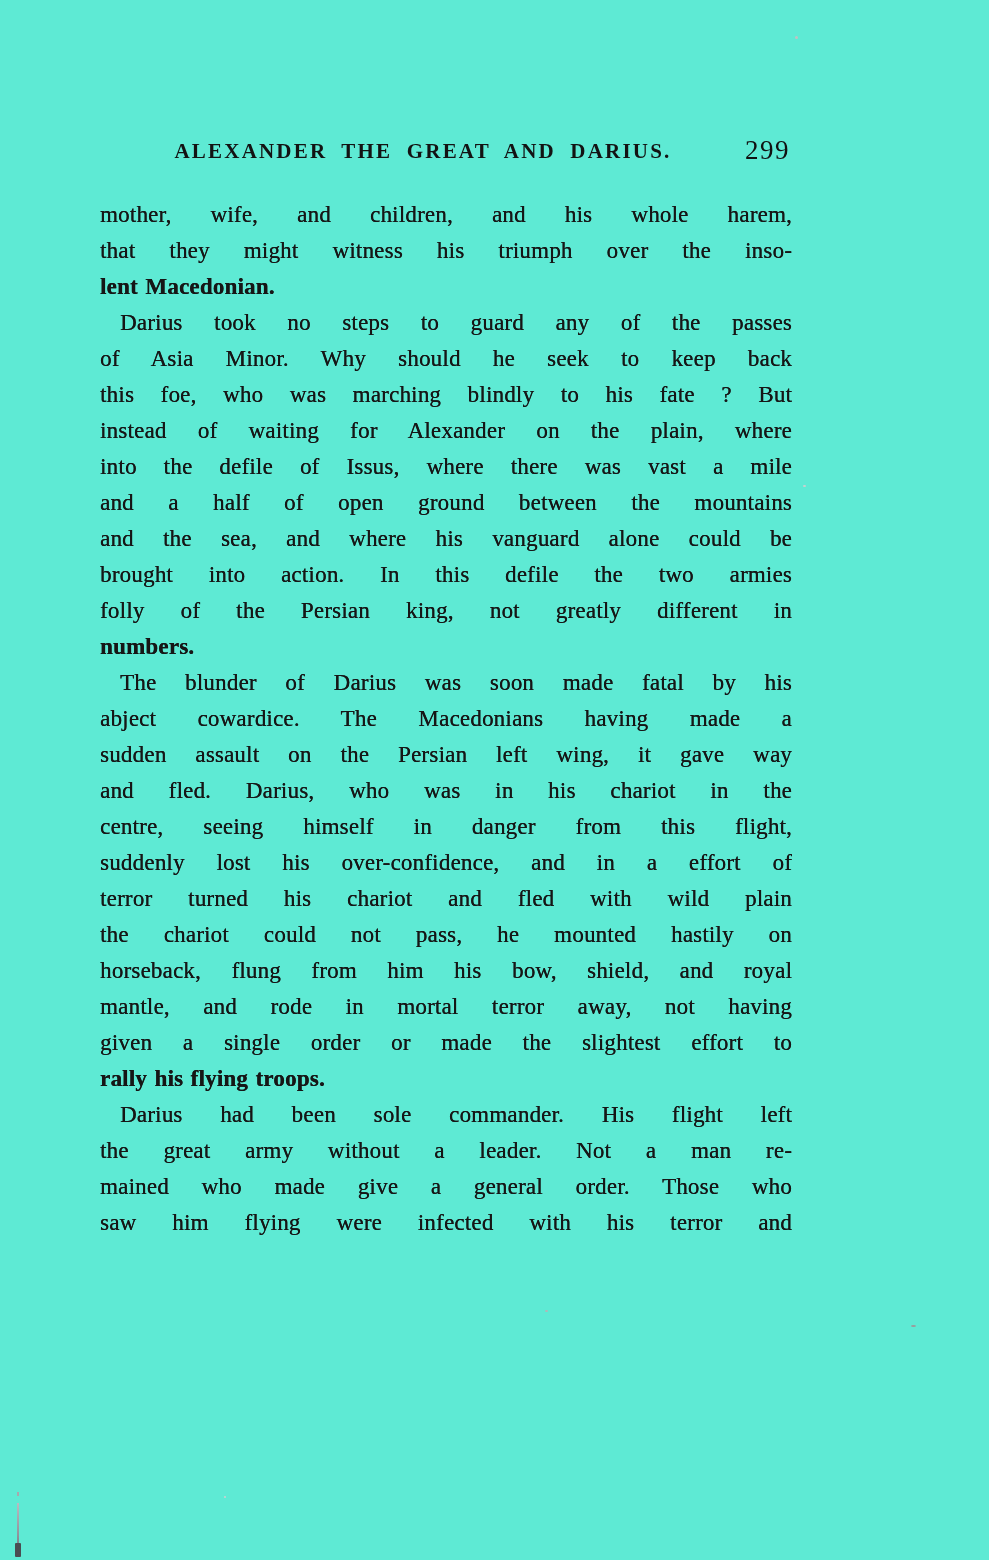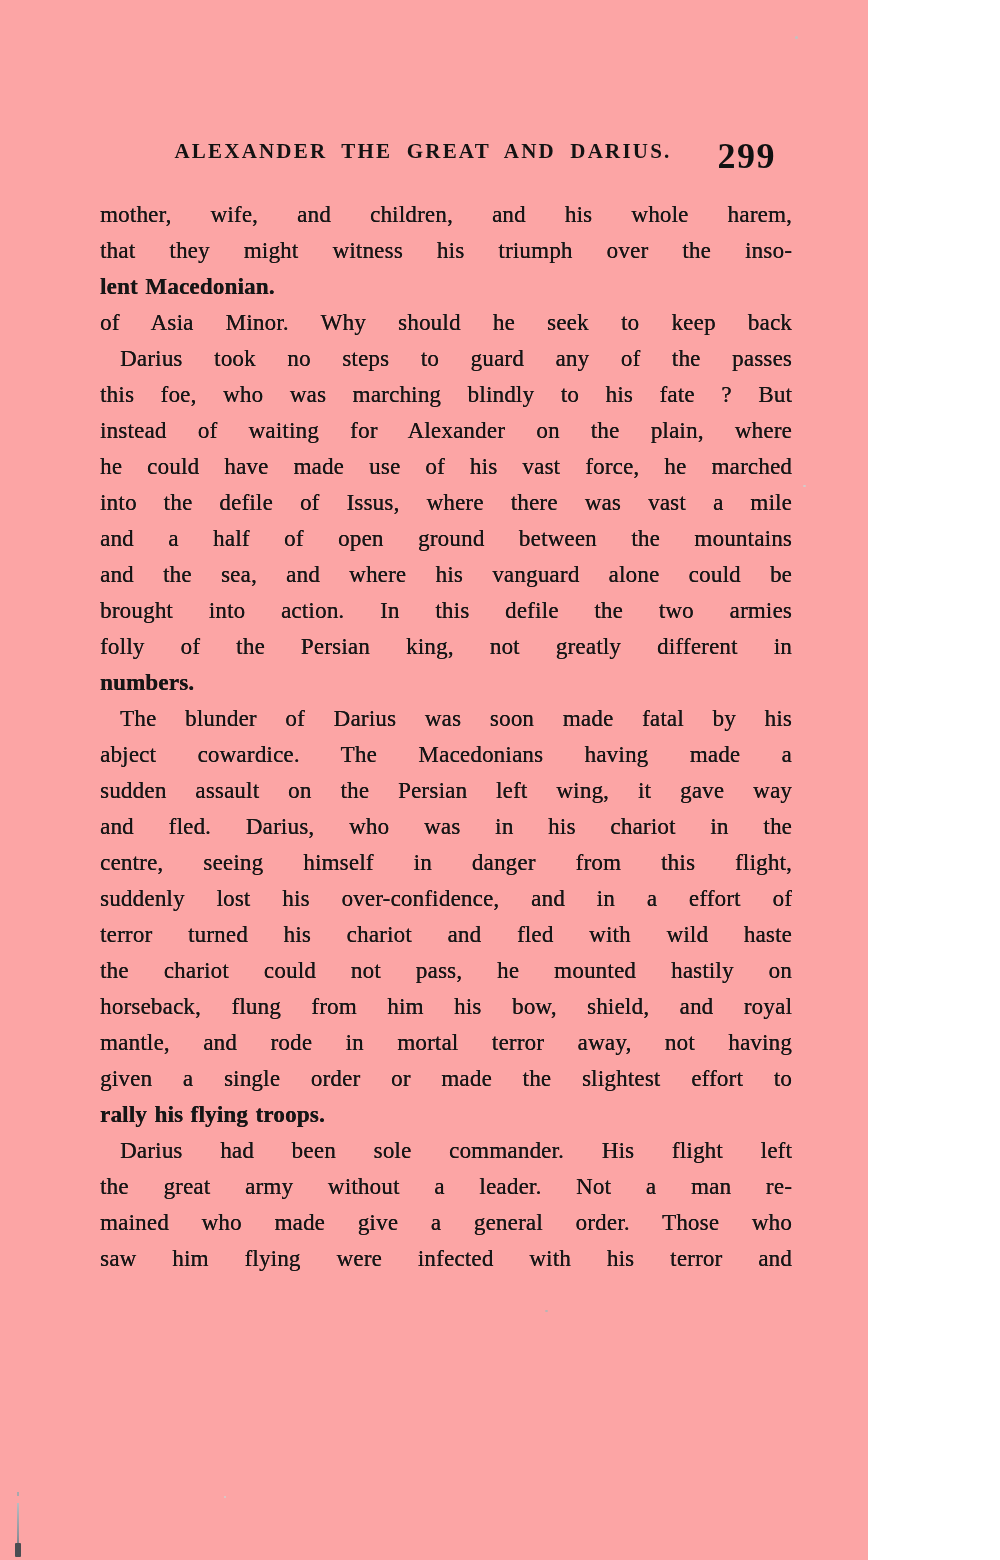--- a/index.html
+++ b/index.html
@@ -3,41 +3,41 @@
 <meta charset="utf-8">
 <style>
   html, body { margin: 0; padding: 0; }
   body {
     width: 1000px; height: 1560px;
     background: #ffffff;
     font-family: "Liberation Serif", serif;
   }
   .page {
     position: relative;
-    width: 868px; height: 1560px;
-    background: #fca5a5;
+    width: 989px; height: 1560px;
+    background: #5eead4;
     color: #161616;
     overflow: hidden;
   }
   .column { position: absolute; left: 100px; width: 692px; }
   .running-header { top: 139px; height: 32px; }
   .header-title {
     position: absolute; left: 0; right: 46px;
     text-align: center;
     font-weight: bold;
     font-size: 21px;
     letter-spacing: 2.2px;
     word-spacing: 7px;
     color: #131313;
     white-space: nowrap;
   }
   .page-number {
-    position: absolute; right: 16px; top: -4px;
-    font-size: 36px;
-    font-weight: 700;
+    position: absolute; right: 2px; top: -4px;
+    font-size: 27px;
+    font-weight: 400;
     letter-spacing: 1.5px;
     color: #111;
   }
   .text-block { top: 197px; }
   .line {
     height: 36px;
     line-height: 36px;
     font-size: 23px;
     text-align: justify;
     text-align-last: justify;
@@ -77,40 +77,39 @@
     <div class="page-number">299</div>
   </div>
 
   <div class="column text-block">
       <div>
         <div class="line">mother, wife, and children, and his whole harem,</div>
         <div class="line">that they might witness his triumph over the inso-</div>
         <div class="line flush">lent Macedonian.</div>
       </div>
       <div>
+        <div class="line first-indent">Darius took no steps to guard any of the passes</div>
         <div class="line">of Asia Minor.  Why should he seek to keep back</div>
-        <div class="line first-indent">Darius took no steps to guard any of the passes</div>
         <div class="line">this foe, who was marching blindly to his fate ?  But</div>
         <div class="line">instead of waiting for Alexander on the plain, where</div>
-        <div class="line">he could have made use of his vast force, he marched</div>
         <div class="line">into the defile of Issus, where there was vast a mile</div>
         <div class="line">and a half of open ground between the mountains</div>
         <div class="line">and the sea, and where his vanguard alone could be</div>
         <div class="line">brought into action.  In this defile the two armies</div>
         <div class="line">folly of the Persian king, not greatly different in</div>
         <div class="line flush">numbers.</div>
       </div>
       <div>
         <div class="line first-indent">The blunder of Darius was soon made fatal by his</div>
         <div class="line">abject cowardice.  The Macedonians having made a</div>
         <div class="line">sudden assault on the Persian left wing, it gave way</div>
         <div class="line">and fled.  Darius, who was in his chariot in the</div>
         <div class="line">centre, seeing himself in danger from this flight,</div>
         <div class="line">suddenly lost his over-confidence, and in a effort of</div>
-        <div class="line">terror turned his chariot and fled with wild haste</div>
+        <div class="line">terror turned his chariot and fled with wild plain</div>
         <div class="line">the chariot could not pass, he mounted hastily on</div>
         <div class="line">horseback, flung from him his bow, shield, and royal</div>
         <div class="line">mantle, and rode in mortal terror away, not having</div>
         <div class="line">given a single order or made the slightest effort to</div>
         <div class="line flush">rally his flying troops.</div>
       </div>
       <div>
         <div class="line first-indent">Darius had been sole commander.  His flight left</div>
         <div class="line">the great army without a leader.  Not a man re-</div>
         <div class="line">mained who made give a general order.  Those who</div>

